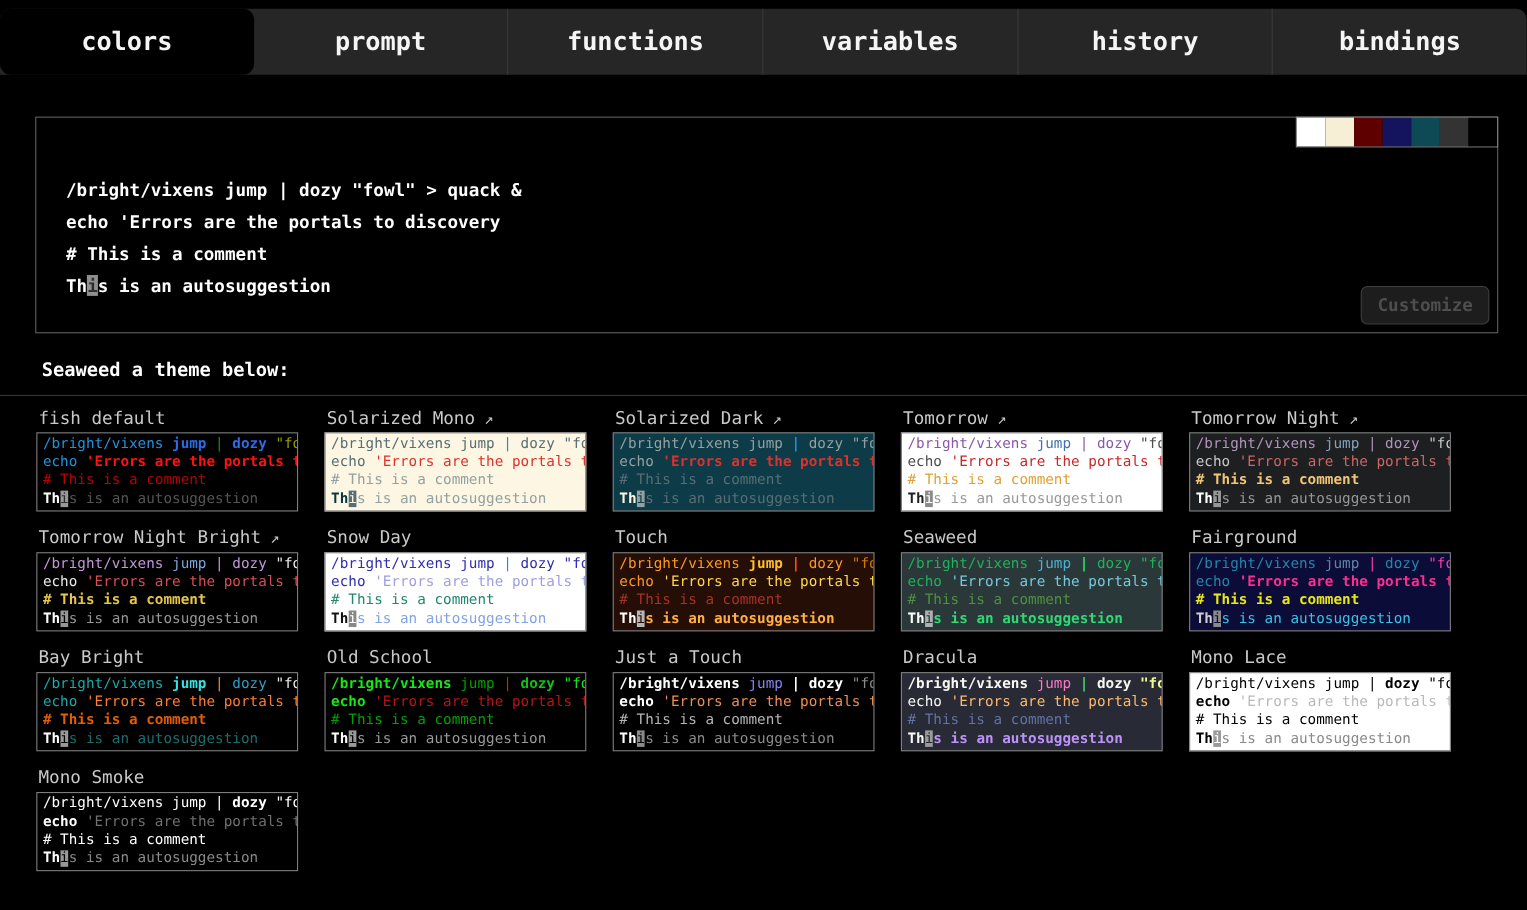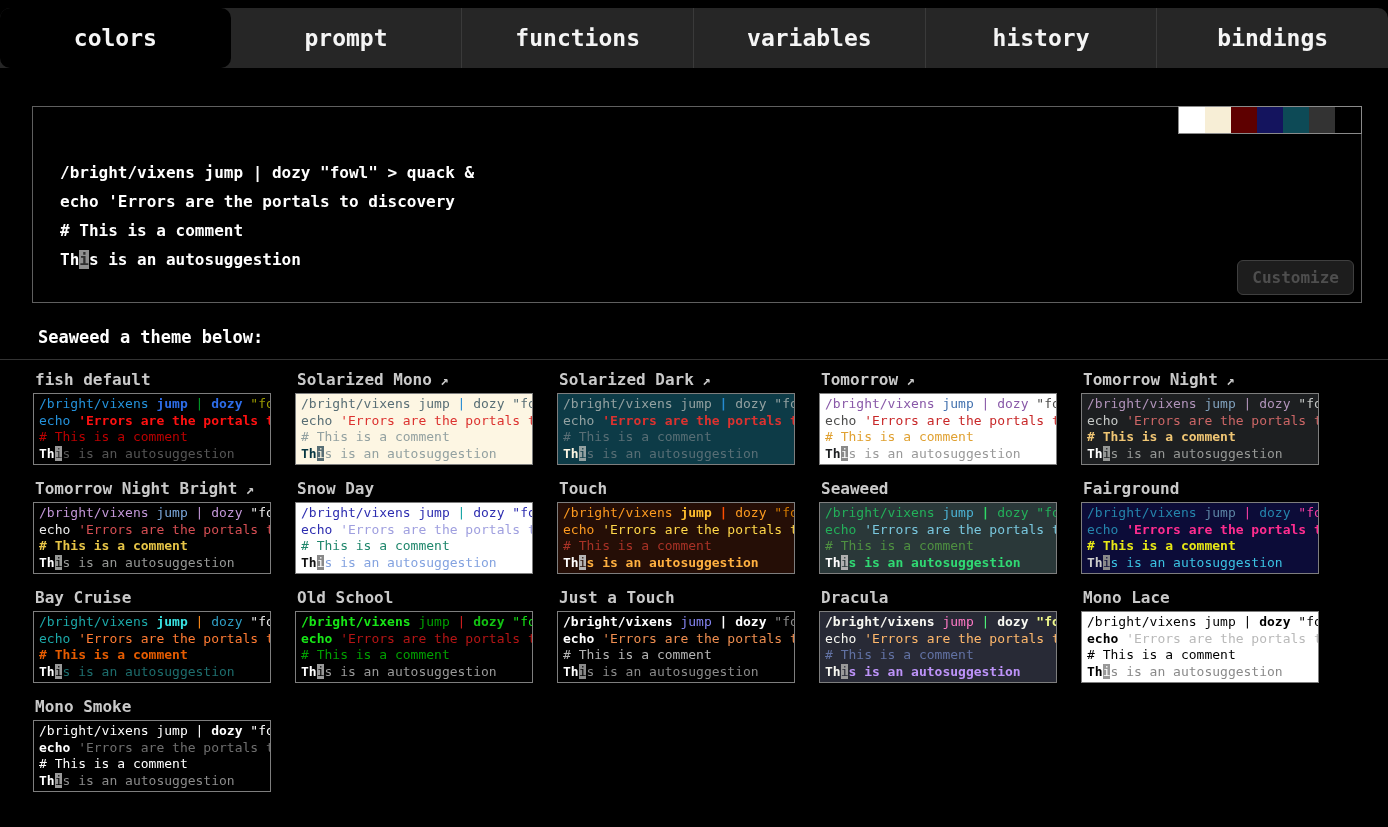--- a/index.html
+++ b/index.html
@@ -28,21 +28,21 @@
   .customize { position:absolute; right:7px; bottom:7px; background:#1d1d1d;
                border:1px solid #3f3f3f; border-radius:6px; color:#4e4e4e;
                font-family:inherit; font-size:16px; font-weight:bold;
                padding:7px 14px; cursor:pointer; }
 
   
   .heading { margin:24px 0 12px 38px; color:#fff; font-size:17px; font-weight:bold; }
   .themes { border-top:1px solid #333; padding:10px 0 20px 33px;
             display:grid; grid-template-columns:repeat(5,238px);
             column-gap:24px; row-gap:14px; }
-  .theme-title { color:#c9c9c9; font-size:16px; font-weight:bold; margin:0 0 4px 2px;
+  .theme-title { color:#c9c9c9; font-size:16px; font-weight:normal; margin:0 0 4px 2px;
                  white-space:nowrap; }
   .theme-title .arrow { font-size:14px; }
   .theme-card { width:238px; height:72px; border:1px solid #7e7e7e; padding:2px 5px;
                 overflow:hidden; cursor:pointer; }
   .card-line { height:16.5px; font-size:13px; white-space:pre; line-height:16.5px; }
   .tok { font-weight:normal; }
   .tok.b { font-weight:bold; }
 </style>
 </head>
 <body>
@@ -162,21 +162,21 @@
     <div>
       <div class="theme-title"><span>Fairground</span></div>
       <div class="theme-card" style="background: rgb(12, 12, 56);">
         <div class="card-line"><span class="tok" style="color: rgb(37, 133, 172);">/bright/vixens </span><span class="tok" style="color: rgb(93, 134, 166);">jump</span><span class="tok" style="color: rgb(244, 62, 162);"> | </span><span class="tok" style="color: rgb(37, 133, 172);">dozy </span><span class="tok" style="color: rgb(244, 62, 162);">"fowl" &gt; quack &amp;</span></div>
         <div class="card-line"><span class="tok" style="color: rgb(37, 133, 172);">echo </span><span class="tok b" style="color: rgb(255, 45, 143);">'Errors are the portals to discovery</span></div>
         <div class="card-line"><span class="tok b" style="color: rgb(232, 232, 22);"># This is a comment</span></div>
         <div class="card-line"><span class="tok b" style="color: rgb(204, 204, 204);">Th</span><span class="tok" style="color: rgb(12, 12, 56); background: rgb(138, 138, 138);">i</span><span class="tok" style="color: rgb(59, 194, 226);">s is an autosuggestion</span></div>
       </div>
     </div>
     <div>
-      <div class="theme-title"><span>Bay Cruise</span></div>
+      <div class="theme-title"><span>Bay Bright</span></div>
       <div class="theme-card" style="background: rgb(0, 0, 0);">
         <div class="card-line"><span class="tok" style="color: rgb(28, 168, 168);">/bright/vixens </span><span class="tok b" style="color: rgb(57, 226, 226);">jump</span><span class="tok" style="color: rgb(255, 140, 26);"> | </span><span class="tok" style="color: rgb(47, 158, 196);">dozy </span><span class="tok" style="color: rgb(232, 232, 232);">"fowl" &gt; quack &amp;</span></div>
         <div class="card-line"><span class="tok" style="color: rgb(28, 168, 168);">echo </span><span class="tok" style="color: rgb(255, 123, 51);">'Errors are the portals to discovery</span></div>
         <div class="card-line"><span class="tok b" style="color: rgb(230, 92, 0);"># This is a comment</span></div>
         <div class="card-line"><span class="tok b" style="color: rgb(255, 255, 255);">Th</span><span class="tok" style="color: rgb(0, 0, 0); background: rgb(153, 153, 153);">i</span><span class="tok" style="color: rgb(29, 109, 109);">s is an autosuggestion</span></div>
       </div>
     </div>
     <div>
       <div class="theme-title"><span>Old School</span></div>
       <div class="theme-card" style="background: rgb(0, 0, 0);">

